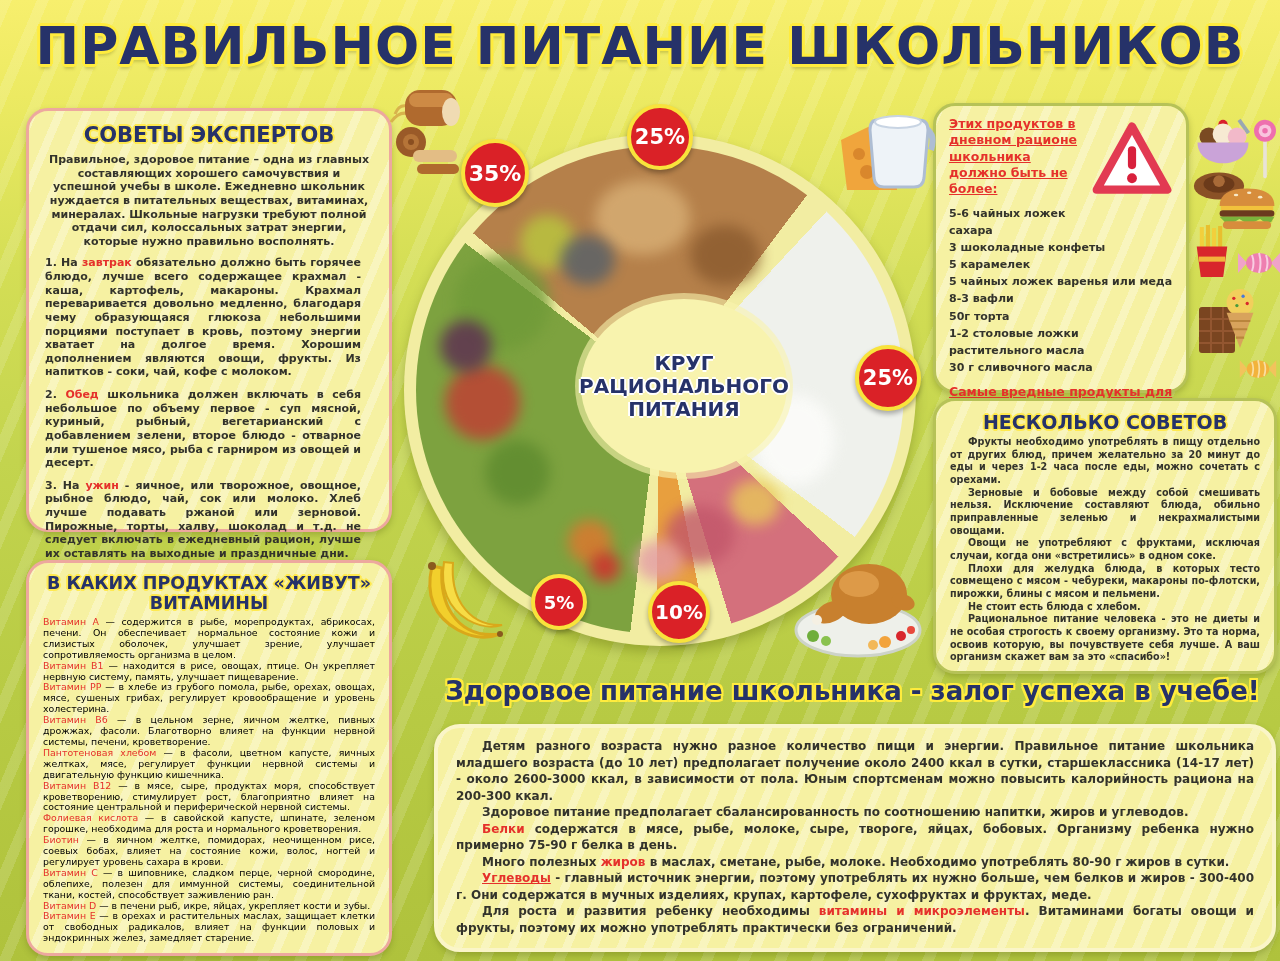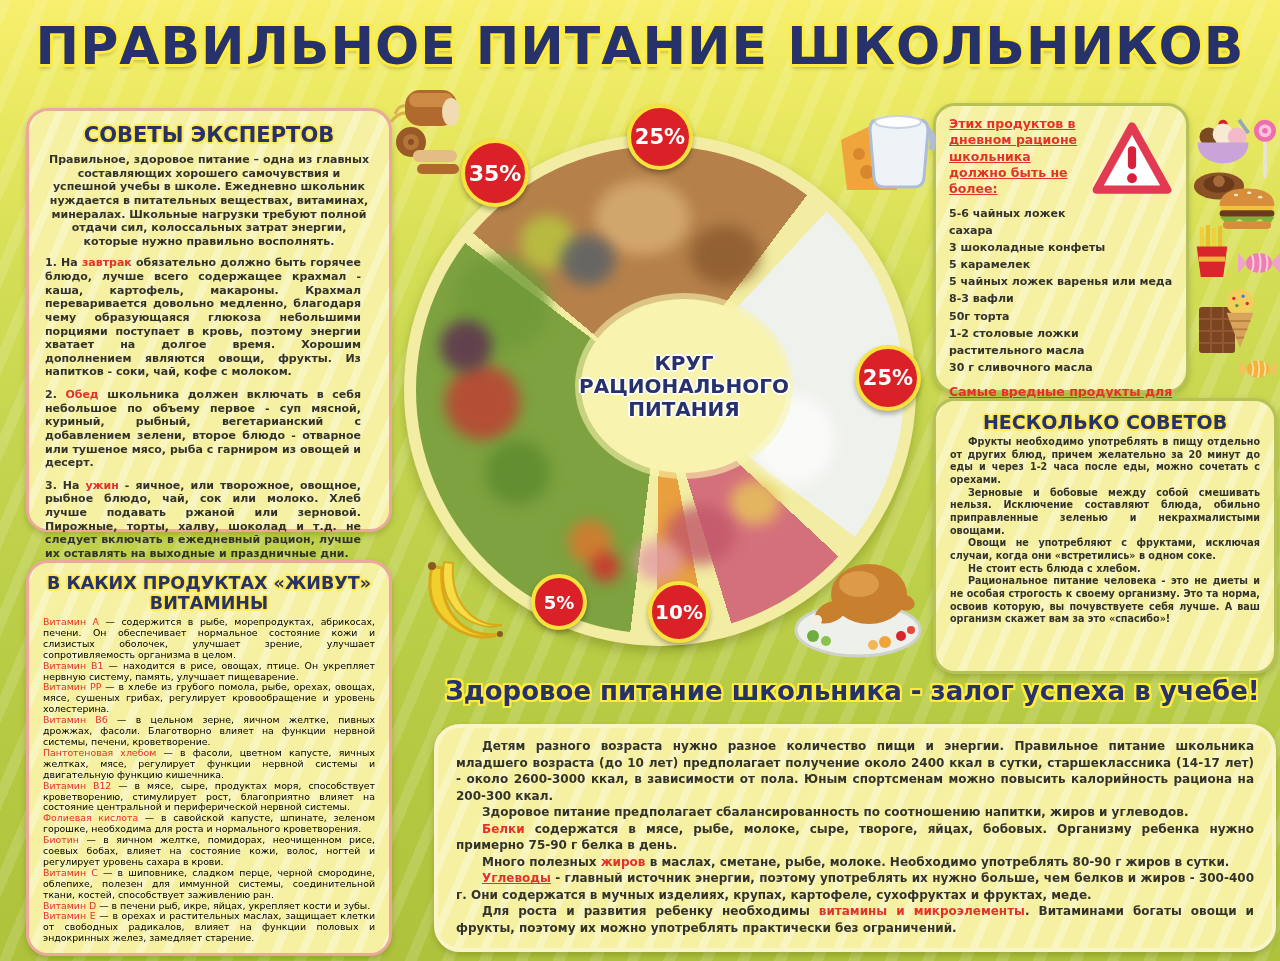--- a/index.html
+++ b/index.html
@@ -160,20 +160,21 @@
   <div class="lim-item">30 г сливочного масла</div>
   <p class="harm-head">Самые вредные продукты для детей:</p>
   <p class="harm-text">Чипсы, фастфуд, кетчупы и майонезы, кондитерские изделия с большим содержанием сахара, кофе и энергетические напитки.</p>
 </div>
 
 <div class="panel green-border tips">
   <h2>НЕСКОЛЬКО СОВЕТОВ</h2>
   <p class="tip txt">Фрукты необходимо употреблять в пищу отдельно от других блюд, причем желательно за 20 минут до еды и через 1-2 часа после еды, можно сочетать с орехами.</p>
   <p class="tip txt">Зерновые и бобовые между собой смешивать нельзя. Исключение составляют блюда, обильно приправленные зеленью и некрахмалистыми овощами.</p>
   <p class="tip txt">Овощи не употребляют с фруктами, исключая случаи, когда они «встретились» в одном соке.</p>
+  <p class="tip txt">Плохи для желудка блюда, в которых тесто совмещено с мясом - чебуреки, макароны по-флотски, пирожки, блины с мясом и пельмени.</p>
   <p class="tip txt">Не стоит есть блюда с хлебом.</p>
   <p class="tip txt">Рациональное питание человека - это не диеты и не особая строгость к своему организму. Это та норма, освоив которую, вы почувствуете себя лучше. А ваш организм скажет вам за это «спасибо»!</p>
 </div>
 
 <div class="abs slogan">Здоровое питание школьника - залог успеха в учебе!</div>
 
 <div class="panel cream-border bottom-panel">
   <p class="bp txt"><span>Детям разного возраста нужно разное количество пищи и энергии. Правильное питание школьника младшего возраста (до 10 лет) предполагает получение около 2400 ккал в сутки, старшеклассника (14-17 лет) - около 2600-3000 ккал, в зависимости от пола. Юным спортсменам можно повысить калорийность рациона на 200-300 ккал.</span></p>
   <p class="bp txt"><span>Здоровое питание предполагает сбалансированность по соотношению напитки, жиров и углеводов.</span></p>
   <p class="bp txt"><span class="st-red">Белки</span><span> содержатся в мясе, рыбе, молоке, сыре, твороге, яйцах, бобовых. Организму ребенка нужно примерно 75-90 г белка в день.</span></p>

